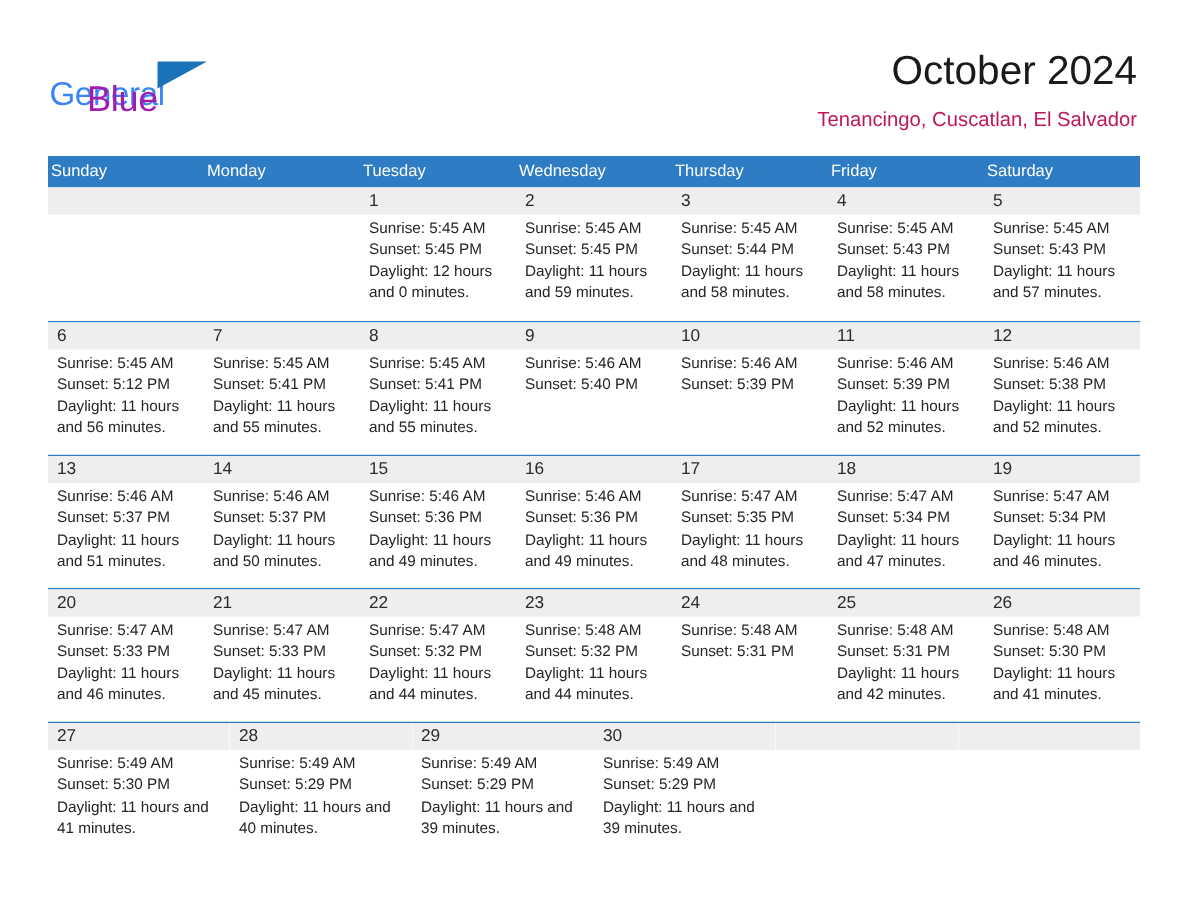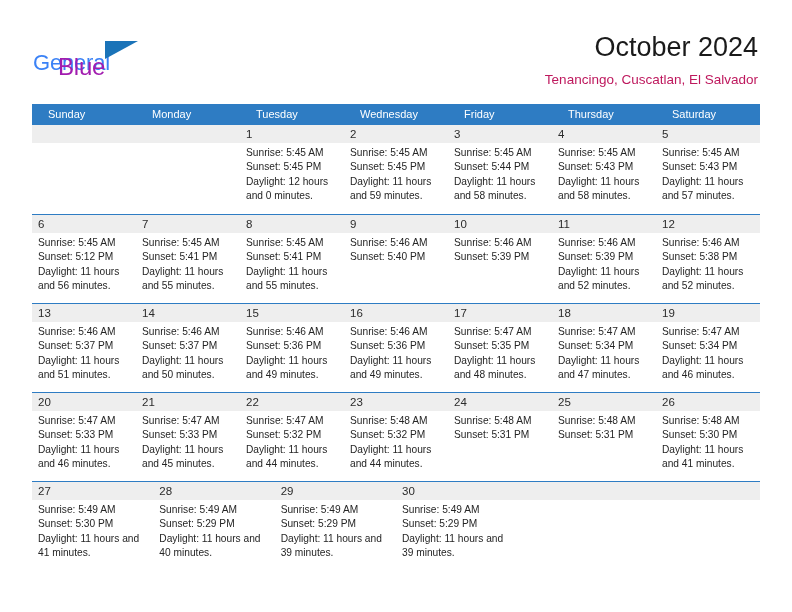--- a/index.html
+++ b/index.html
@@ -103,21 +103,21 @@
   .weekday-row {
     display: flex;
     background: #2e7cc3;
     height: 21px;
   }
   .weekday-cell {
     flex: 1 1 0;
     color: #ffffff;
     font-size: 11px;
     line-height: 21px;
-    padding-left: 16px;
+    padding-left: 2px;
     box-sizing: border-box;
     overflow: hidden;
     white-space: nowrap;
   }
 
   .week-row {
     display: flex;
     border-top: 1.3px solid #2e7cc3;
     height: 89px;
     box-sizing: border-box;
@@ -182,22 +182,22 @@
 
   </div>
 
   <div class="calendar">
 
     <div class="weekday-row">
       <div class="weekday-cell">Sunday</div>
       <div class="weekday-cell">Monday</div>
       <div class="weekday-cell">Tuesday</div>
       <div class="weekday-cell">Wednesday</div>
+      <div class="weekday-cell">Thursday</div>
       <div class="weekday-cell">Friday</div>
-      <div class="weekday-cell">Thursday</div>
       <div class="weekday-cell">Saturday</div>
     </div>
 
     <div id="weeks-container">
         <div class="week-row">
           <div class="day-cell empty">
             <div class="day-number"></div>
           </div>
           <div class="day-cell empty">
             <div class="day-number"></div>
@@ -395,20 +395,21 @@
             <div class="day-info">
               <div>Sunrise: 5:48 AM</div>
               <div>Sunset: 5:31 PM</div>
             </div>
           </div>
           <div class="day-cell">
             <div class="day-number">25</div>
             <div class="day-info">
               <div>Sunrise: 5:48 AM</div>
               <div>Sunset: 5:31 PM</div>
+              <div class="daylight">Daylight: 11 hours and 42 minutes.</div>
             </div>
           </div>
           <div class="day-cell">
             <div class="day-number">26</div>
             <div class="day-info">
               <div>Sunrise: 5:48 AM</div>
               <div>Sunset: 5:30 PM</div>
               <div class="daylight">Daylight: 11 hours and 41 minutes.</div>
             </div>
           </div>

